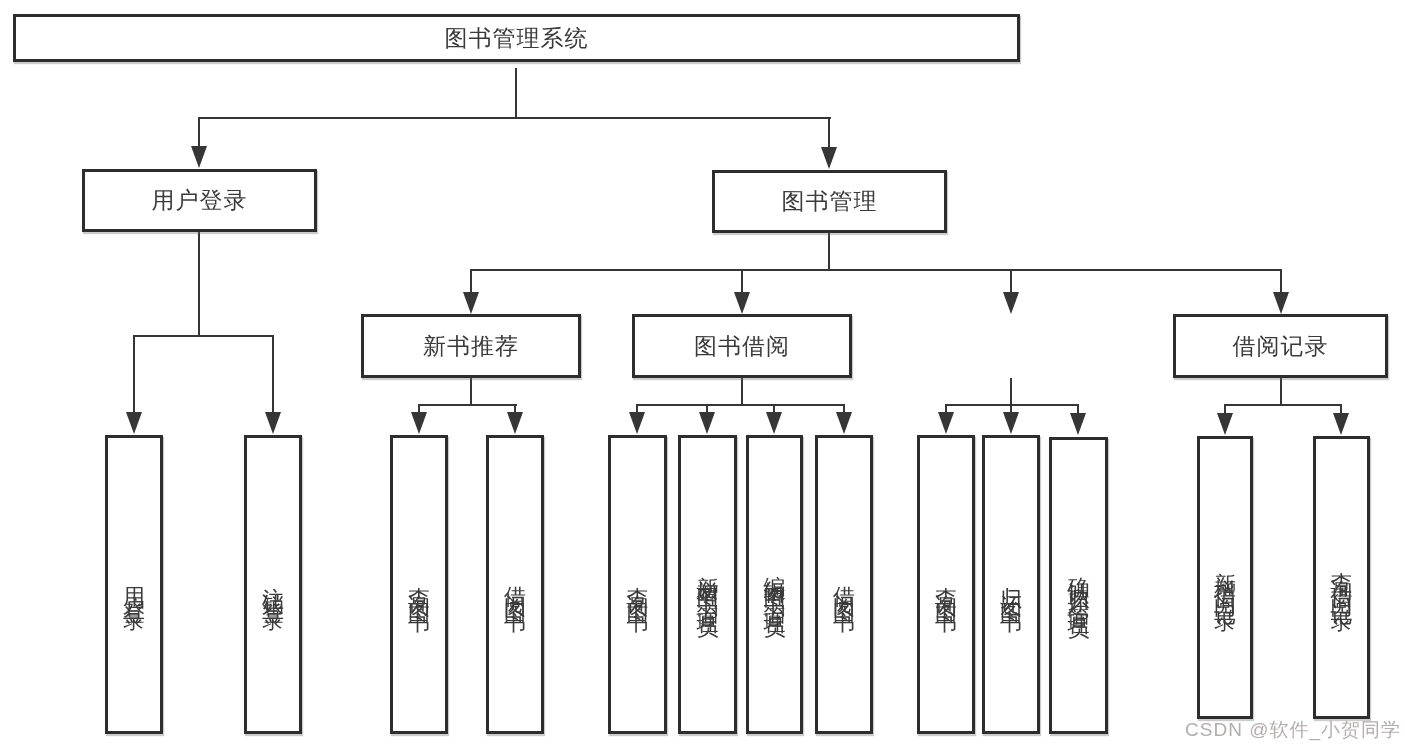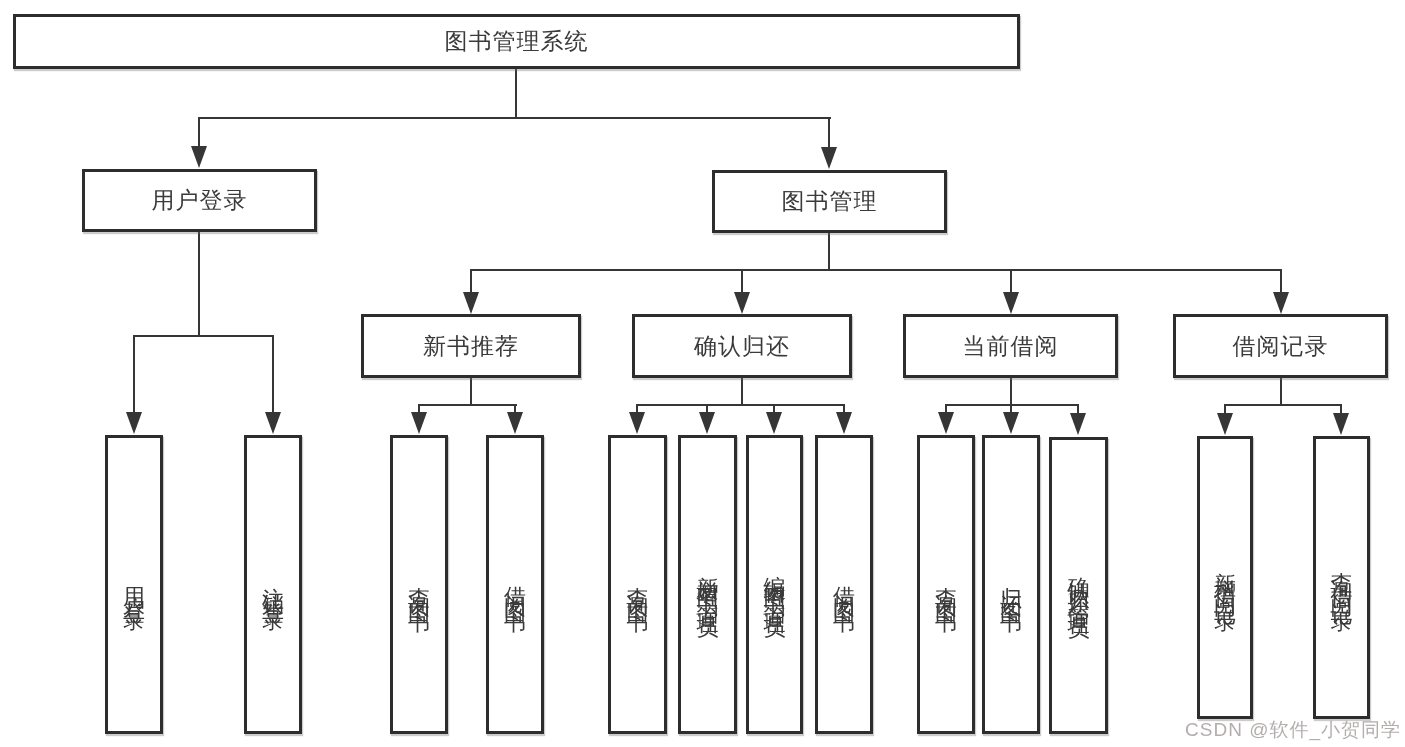--- a/index.html
+++ b/index.html
@@ -91,39 +91,36 @@
   <div class="line" style="left:1077px;top:404px;width:2px;height:10px"></div>
   <div class="arrow" style="left:1070px;top:413px"></div>
 
   <div class="line" style="left:1280px;top:378px;width:2px;height:28px"></div>
   <div class="line" style="left:1224px;top:404px;width:118px;height:2px"></div>
   <div class="line" style="left:1224px;top:404px;width:2px;height:10px"></div>
   <div class="arrow" style="left:1217px;top:413px"></div>
   <div class="line" style="left:1340px;top:404px;width:2px;height:10px"></div>
   <div class="arrow" style="left:1333px;top:413px"></div>
 
-  <div class="hbox" style="left:13px;top:14px;width:1007px;height:55px">
+  <div class="hbox" style="left:13px;top:14px;width:1007px;height:48px">
     <span>图书管理系统</span>
   </div>
 
   <div class="hbox" style="left:82px;top:169px;width:235px;height:63px">
     <span>用户登录</span>
   </div>
   <div class="hbox" style="left:361px;top:314px;width:220px;height:64px">
     <span>新书推荐</span>
   </div>
 
   <div class="hbox" style="left:712px;top:170px;width:235px;height:63px">
     <span>图书管理</span>
   </div>
   <div class="hbox" style="left:632px;top:314px;width:220px;height:64px">
-    <span>确认归还</span>
-  </div>
-  <div class="hbox" style="left:903px;top:314px;width:215px;height:64px">
-    <span>当前借阅</span>
+    <span>图书借阅</span>
   </div>
   <div class="hbox" style="left:1173px;top:314px;width:215px;height:64px">
     <span>借阅记录</span>
   </div>
 
   <div class="vbox" style="left:105px;top:435px;width:58px;height:299px">
     <span class="vtext">用户登录</span>
   </div>
   <div class="vbox" style="left:244px;top:435px;width:58px;height:299px">
     <span class="vtext">注销登录</span>

